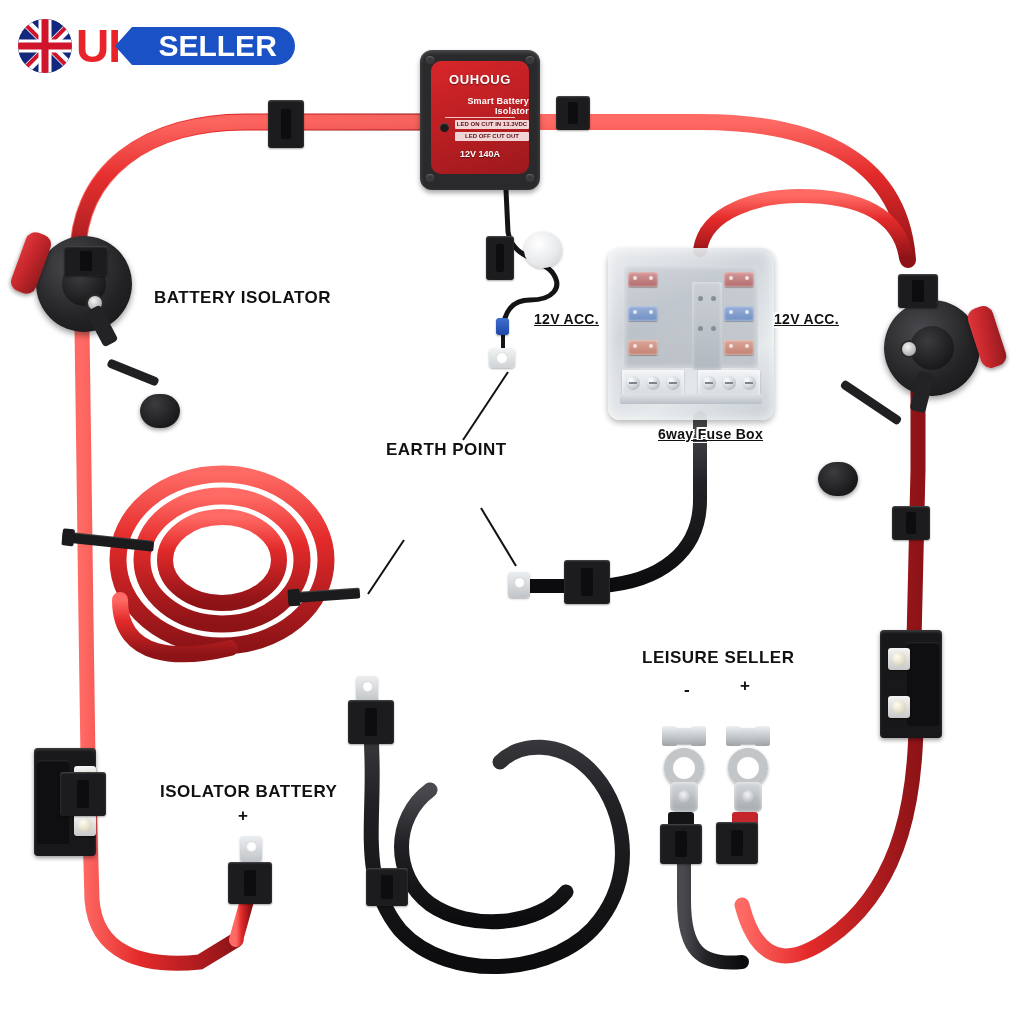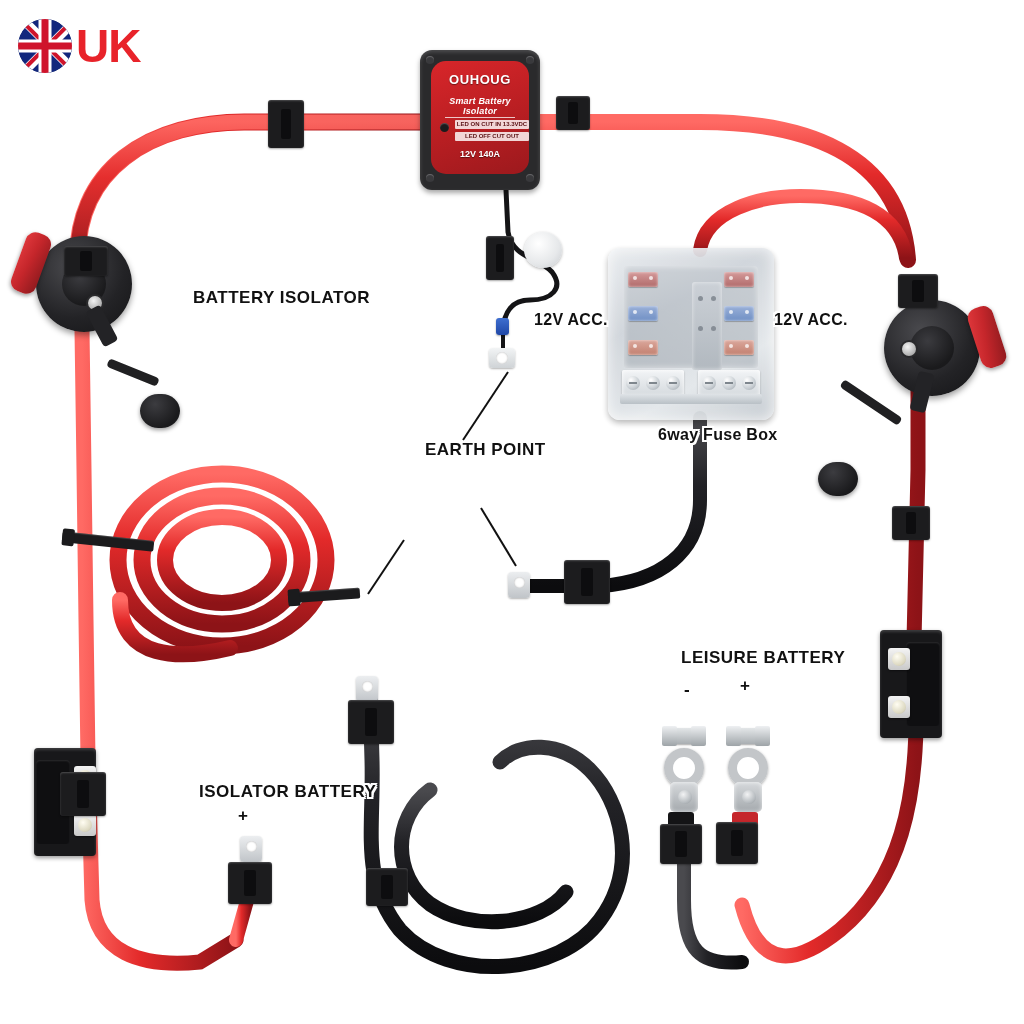--- a/index.html
+++ b/index.html
@@ -27,38 +27,38 @@
       border-width:19px 17px 19px 0;border-color:transparent #1a51c4 transparent transparent;}
   .seller-text{font-size:30px;font-weight:bold;color:#fff;letter-spacing:0px;
       font-family:"Liberation Sans",sans-serif;}
 
   
   .lbl{position:absolute;font-weight:bold;color:#111;white-space:nowrap;
        text-shadow:
         -2px -2px 0 #fff, 2px -2px 0 #fff, -2px 2px 0 #fff, 2px 2px 0 #fff,
         -2px 0 0 #fff, 2px 0 0 #fff, 0 -2px 0 #fff, 0 2px 0 #fff;
        font-family:"Liberation Sans",sans-serif;}
-  .lbl-big{font-size:17px;letter-spacing:.5px;margin-left:39px;}
-  .lbl-med{font-size:16px;letter-spacing:.3px;}
+  .lbl-big{font-size:17px;letter-spacing:.5px;}
+  .lbl-med{font-size:14px;letter-spacing:.3px;text-decoration:underline;}
   .sym{position:absolute;font-weight:bold;font-size:17px;color:#111;
        text-shadow:-1.5px -1.5px 0 #fff,1.5px -1.5px 0 #fff,-1.5px 1.5px 0 #fff,1.5px 1.5px 0 #fff;
        font-family:"Liberation Sans",sans-serif;}
 
   
   .iso-dev{position:absolute;left:420px;top:50px;width:120px;height:140px;}
   .iso-body{position:absolute;inset:0;background:#2a2a2c;border-radius:12px;
             box-shadow:inset 0 2px 4px rgba(255,255,255,.18), 0 3px 5px rgba(0,0,0,.35);}
-  .iso-face{position:absolute;left:11px;top:11px;right:11px;bottom:16px;border-radius:15px;
+  .iso-face{position:absolute;left:11px;top:11px;right:11px;bottom:16px;border-radius:10px;
             background:linear-gradient(160deg,#d8262a 0%,#b81e22 55%,#9c191d 100%);
             overflow:hidden;}
   .iso-brand{position:absolute;left:0;right:0;top:11px;text-align:center;color:#fff;
              font-size:13px;font-weight:bold;letter-spacing:.6px;font-family:"Liberation Sans",sans-serif;
              text-shadow:0 1px 1px rgba(0,0,0,.45);}
-  .iso-sub{position:absolute;left:0;right:0;top:35px;text-align:center;color:#fff;font-size:9px;
-           font-weight:bold;letter-spacing:.2px;font-family:"Liberation Sans",sans-serif;font-style:italic;}
+  .iso-sub{position:absolute;left:0;right:0;top:35px;text-align:right;color:#fff;font-size:9px;
+           font-weight:bold;letter-spacing:.2px;font-family:"Liberation Sans",sans-serif;}
   .iso-sub:after{content:"";position:absolute;left:14%;right:14%;bottom:-2px;height:1px;background:rgba(255,255,255,.75);}
   .iso-led{position:absolute;left:9px;top:62px;width:9px;height:9px;border-radius:50%;background:#1b1b1d;
            box-shadow:inset 0 1px 1px rgba(255,255,255,.25);}
   .iso-line{position:absolute;left:24px;height:9px;background:rgba(255,255,255,.82);border-radius:1px;
             color:#5a1013;font-size:6px;font-weight:bold;line-height:9px;text-align:center;
             font-family:"Liberation Sans",sans-serif;overflow:hidden;}
   .iso-l1{top:59px;width:74px;}
   .iso-l2{top:71px;width:74px;}
   .iso-rate{position:absolute;left:0;right:0;top:88px;text-align:center;color:#fff;font-size:9px;
             font-weight:bold;font-family:"Liberation Sans",sans-serif;text-shadow:0 1px 1px rgba(0,0,0,.5);}
@@ -236,20 +236,25 @@
       <div class="dw" style="transform:rotate(45deg)"></div>
       <div class="dw" style="transform:rotate(-45deg)"></div>
       <div class="dr" style="transform:rotate(45deg)"></div>
       <div class="dr" style="transform:rotate(-45deg)"></div>
       <div class="hw"></div>
         <div class="vw"></div>
       <div class="hr"></div>
         <div class="vr"></div>
     </div>
     <div class="uk-text">UK</div>
+    <div class="seller-wrap">
+      <div class="seller-pill">
+        <span class="seller-text">SELLER</span>
+      </div>
+    </div>
   </div>
 
   <div class="iso-dev">
     <div class="iso-body"></div>
     <div class="scr" style="left:6px;top:6px"></div>
     <div class="scr" style="right:6px;top:6px"></div>
     <div class="scr" style="left:6px;bottom:8px"></div>
     <div class="scr" style="right:6px;bottom:8px"></div>
     <div class="iso-face">
       <div class="iso-brand">OUHOUG</div>
@@ -369,20 +374,20 @@
   <div class="lbl lbl-big" style="left:154px;top:288px">BATTERY ISOLATOR</div>
 
   <div class="lbl lbl-med" style="left:534px;top:311px">12V ACC.</div>
 
   <div class="lbl lbl-med" style="left:774px;top:311px">12V ACC.</div>
 
   <div class="lbl lbl-med" style="left:658px;top:426px">6way Fuse Box</div>
 
   <div class="lbl lbl-big" style="left:386px;top:440px">EARTH POINT</div>
 
-  <div class="lbl lbl-big" style="left:642px;top:648px">LEISURE BATTERY</div>
+  <div class="lbl lbl-big" style="left:642px;top:648px">LEISURE SELLER</div>
   <div class="sym" style="left:684px;top:680px">-</div>
   <div class="sym" style="left:740px;top:676px">+</div>
 
   <div class="lbl lbl-big" style="left:160px;top:782px">ISOLATOR BATTERY</div>
   <div class="sym" style="left:238px;top:806px">+</div>
 
 </div>
 
 </body></html>

